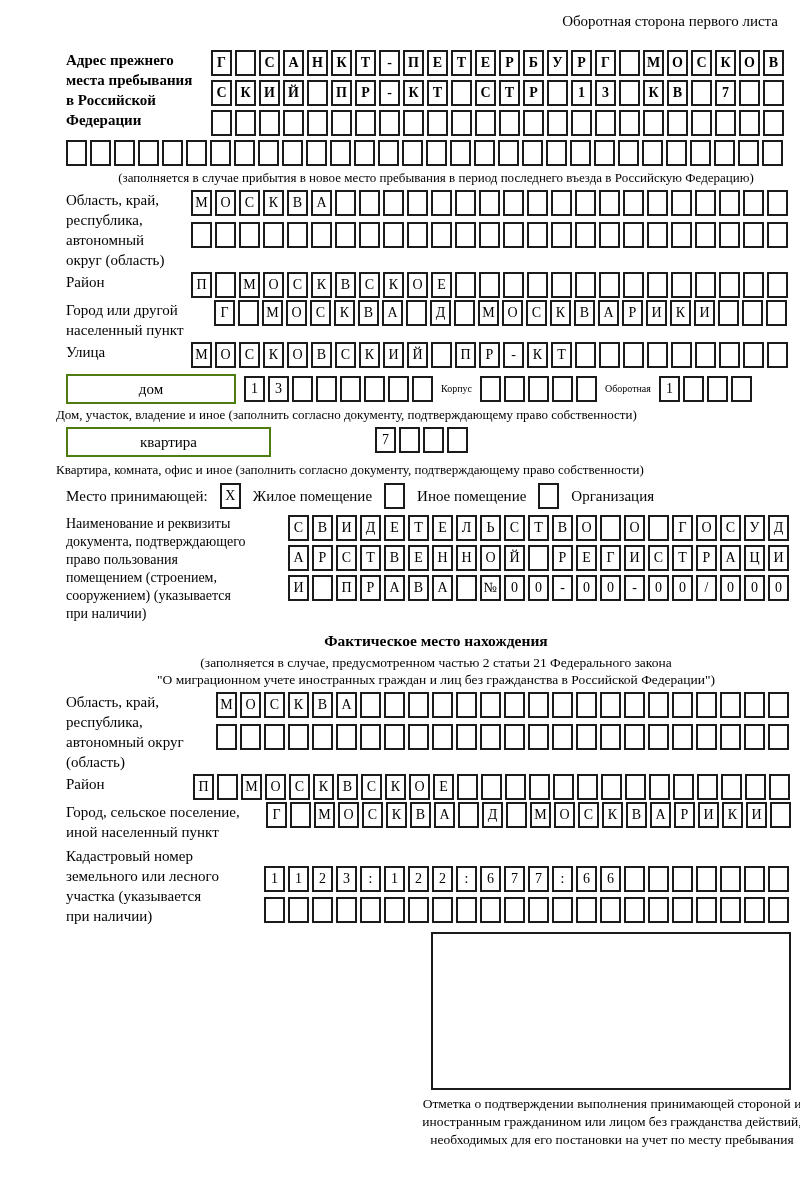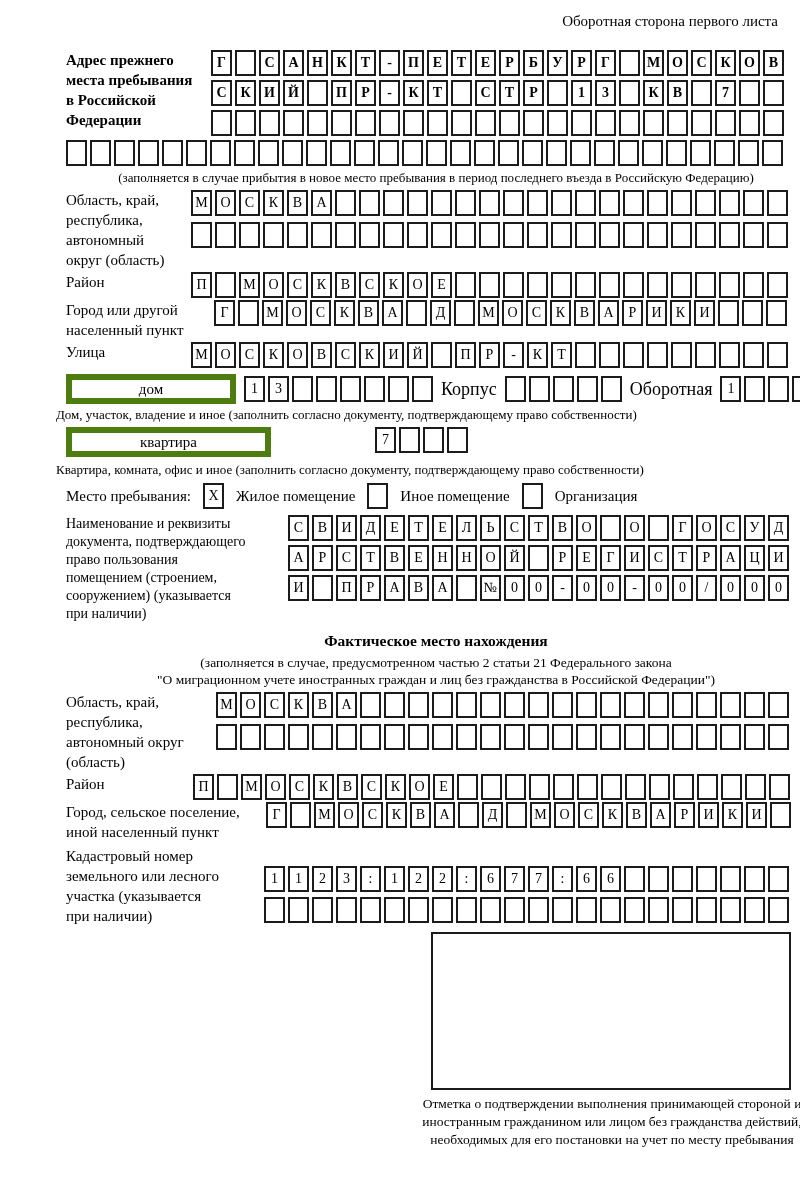--- a/index.html
+++ b/index.html
@@ -38,25 +38,25 @@
     font-family:"Liberation Serif","DejaVu Serif",serif;
   }
   .caption{font-size:13px;line-height:16px;}
   .caption-center{text-align:center;}
   .caption-left{padding-left:20px;}
   .sec-title{
     text-align:center;font-weight:bold;font-size:15.5px;line-height:19px;
   }
   .subtitle{text-align:center;font-size:13.5px;line-height:17px;}
   .wide-box{
-    border:6px solid #4d7c0f;height:30px;
+    border:2px solid #4d7c0f;height:30px;
     display:flex;align-items:center;justify-content:center;
     font-size:15px;box-sizing:border-box;flex:none;background:#fff;
   }
-  .inline-label{font-size:18px;line-height:28px;flex:none;padding:0 8px;}
+  .inline-label{font-size:10px;line-height:28px;flex:none;padding:0 8px;}
   .mesto-label{font-size:15px;line-height:26px;flex:none;}
   .stamp-box{
     margin-left:395px;width:360px;height:158px;
     border:2px solid #1b1b1b;box-sizing:border-box;background:#fff;
   }
   .stamp-caption{
     width:400px;margin-left:376px;margin-top:5px;
     text-align:center;font-size:13.5px;line-height:18px;
   }
   .mt2{margin-top:2px;}.mt3{margin-top:3px;}.mt4{margin-top:4px;}
@@ -390,21 +390,21 @@
     <div class="cells">
         <span class="cell">7</span>
         <span class="cell"></span>
         <span class="cell"></span>
         <span class="cell"></span>
       </div>
   </div>
   <div class="caption caption-left mt5">Квартира, комната, офис и иное (заполнить согласно документу, подтверждающему право собственности)</div>
 
   <div class="frow mt5" style="align-items:center;gap:12px;">
-    <div class="mesto-label">Место пребывания:</div>
+    <div class="mesto-label">Место принимающей:</div>
     <div class="cells">
         <span class="cell">X</span>
       </div>
     <div class="mesto-label">Жилое помещение</div>
     <div class="cells">
         <span class="cell"></span>
       </div>
     <div class="mesto-label">Иное помещение</div>
     <div class="cells">
         <span class="cell"></span>

